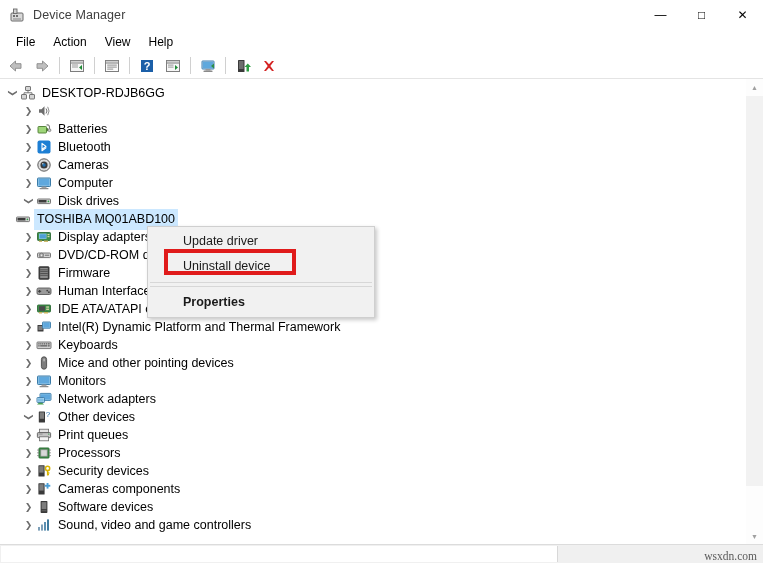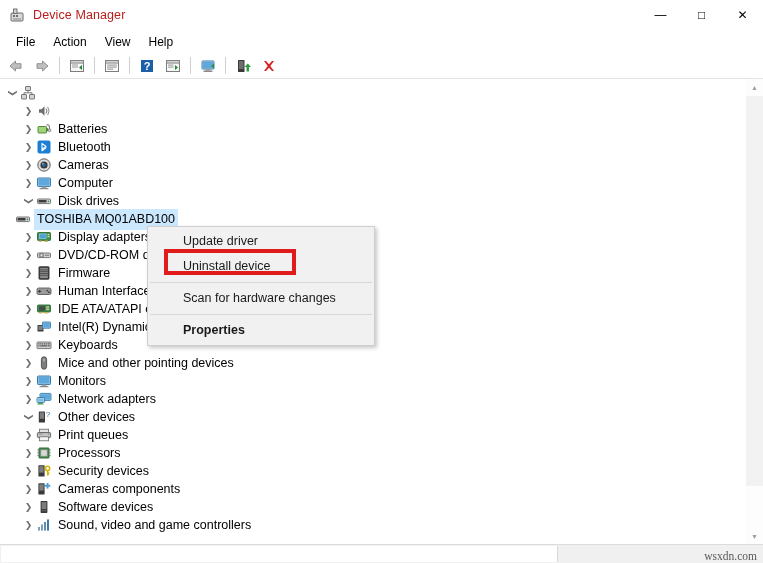--- a/index.html
+++ b/index.html
@@ -29,21 +29,21 @@
   }
   .title-icon {
     width: 16px; height: 16px;
     margin-left: 9px;
     margin-right: 8px;
     position: relative;
     flex: 0 0 auto;
   }
   .title-text {
     font-size: 12.5px;
-    color: #b91c1c;
+    color: #404040;
     letter-spacing: 0.1px;
   }
   .winbtns {
     margin-left: auto;
     display: flex;
     height: 30px;
   }
   .winbtn {
     width: 41px; height: 30px;
     display: flex;
@@ -346,20 +346,21 @@
       <div class="node lvl0">
         <span class="arrow" style="transform: rotate(90deg); display: inline-block;">❯</span>
         <span class="ico">
           <svg class="svgicon" viewBox="0 0 16 16">
             <rect x="5.5" y="1.5" width="5" height="4" rx="0.5" fill="#d5d5d5" stroke="#6a6a6a" stroke-width="0.9"></rect>
             <rect x="1.5" y="9.5" width="5" height="4.5" rx="0.5" fill="#d5d5d5" stroke="#6a6a6a" stroke-width="0.9"></rect>
             <rect x="9.5" y="9.5" width="5" height="4.5" rx="0.5" fill="#d5d5d5" stroke="#6a6a6a" stroke-width="0.9"></rect>
             <path d="M8 5.5 L8 7.8 M4 9.5 L4 7.8 L12 7.8 L12 9.5" stroke="#6a6a6a" stroke-width="0.9" fill="none"></path>
           </svg>
         </span>
+        <span class="lbl">DESKTOP-RDJB6GG</span>
       </div>
       <div class="node lvl1">
         <span class="arrow">❯</span>
         <span class="ico">
           <svg class="svgicon" viewBox="0 0 16 16">
             <path d="M3 6.2 L5.5 6.2 L8.5 3.2 L8.5 12.8 L5.5 9.8 L3 9.8 Z" fill="#6d6d6d"></path>
             <path d="M10 5.5 Q12 8 10 10.5" stroke="#6d6d6d" stroke-width="1" fill="none"></path>
             <path d="M11.7 3.8 Q14.4 8 11.7 12.2" stroke="#8d8d8d" stroke-width="1" fill="none"></path>
           </svg>
         </span>
@@ -663,19 +664,18 @@
 </div>
 
 <div class="hscroll">
   <div class="thumb"></div>
 </div>
 
 <div class="ctxmenu" id="ctxmenu-root">
     <div class="ctx-item">Update driver</div>
     <div class="ctx-item">Uninstall device</div>
     <div class="ctx-sep"></div>
-    <div class="ctx-item">Scan for hardware changes</div>
     <div class="ctx-sep"></div>
     <div class="ctx-item bold">Properties</div>
   </div>
 <div class="ctx-highlight" style="border-color: rgb(224, 27, 27);"></div>
 
 <div class="watermark">wsxdn.com</div>
 
 </body></html>

